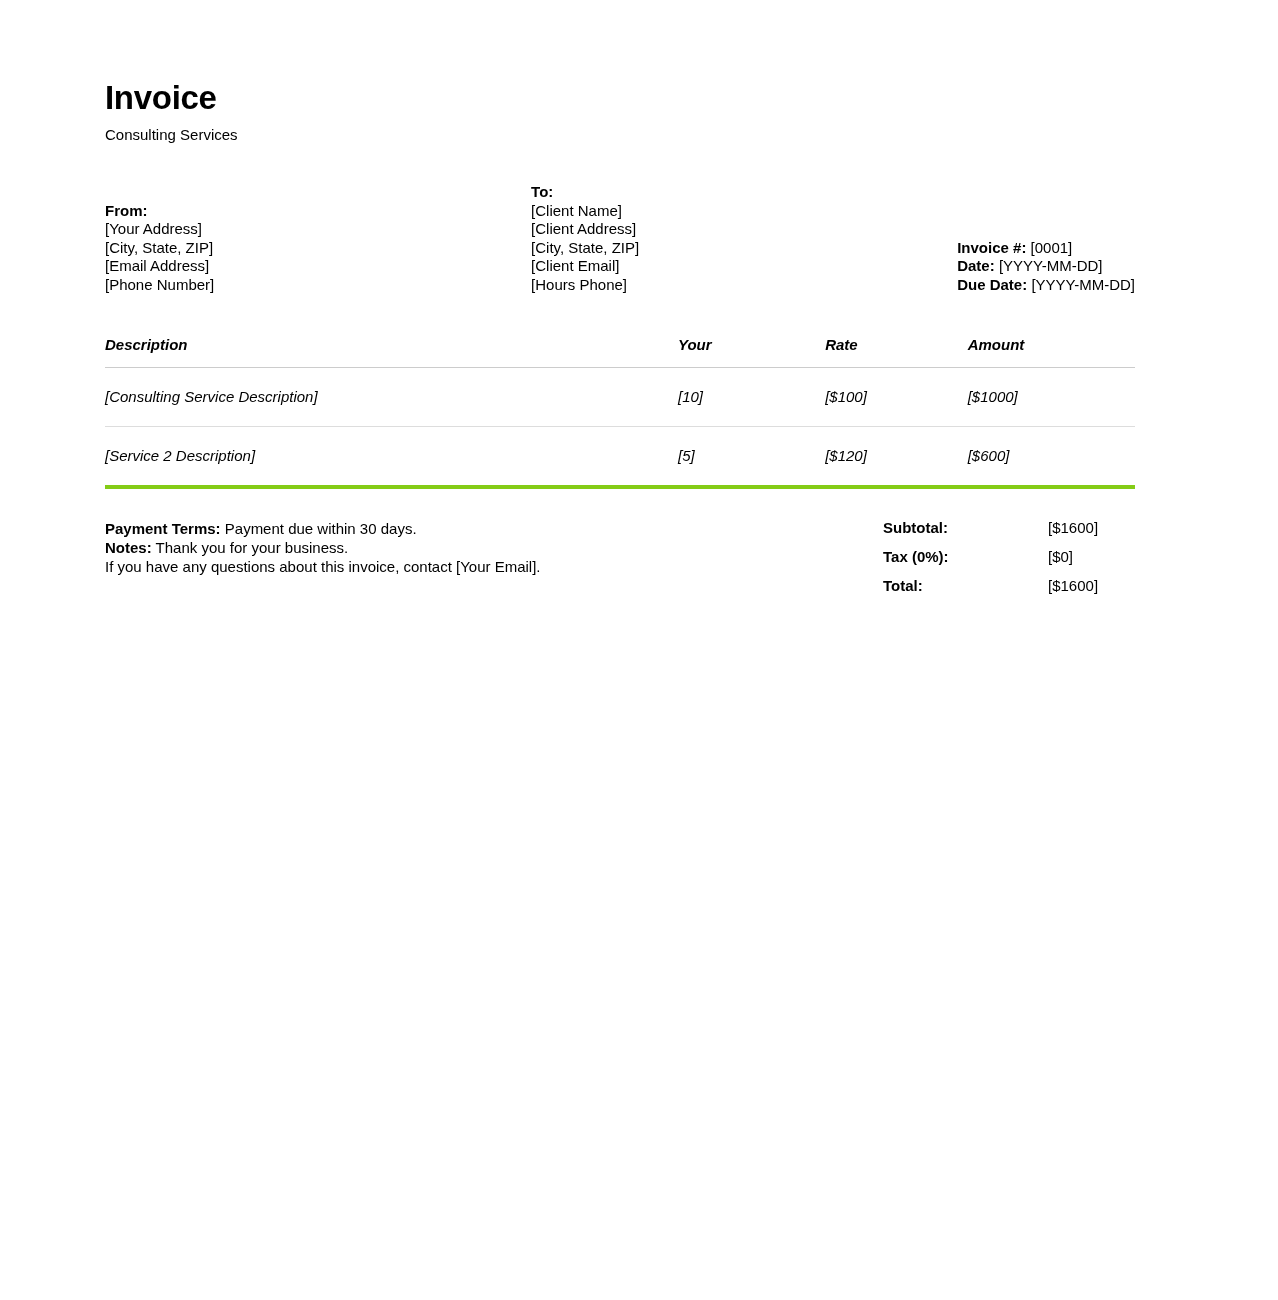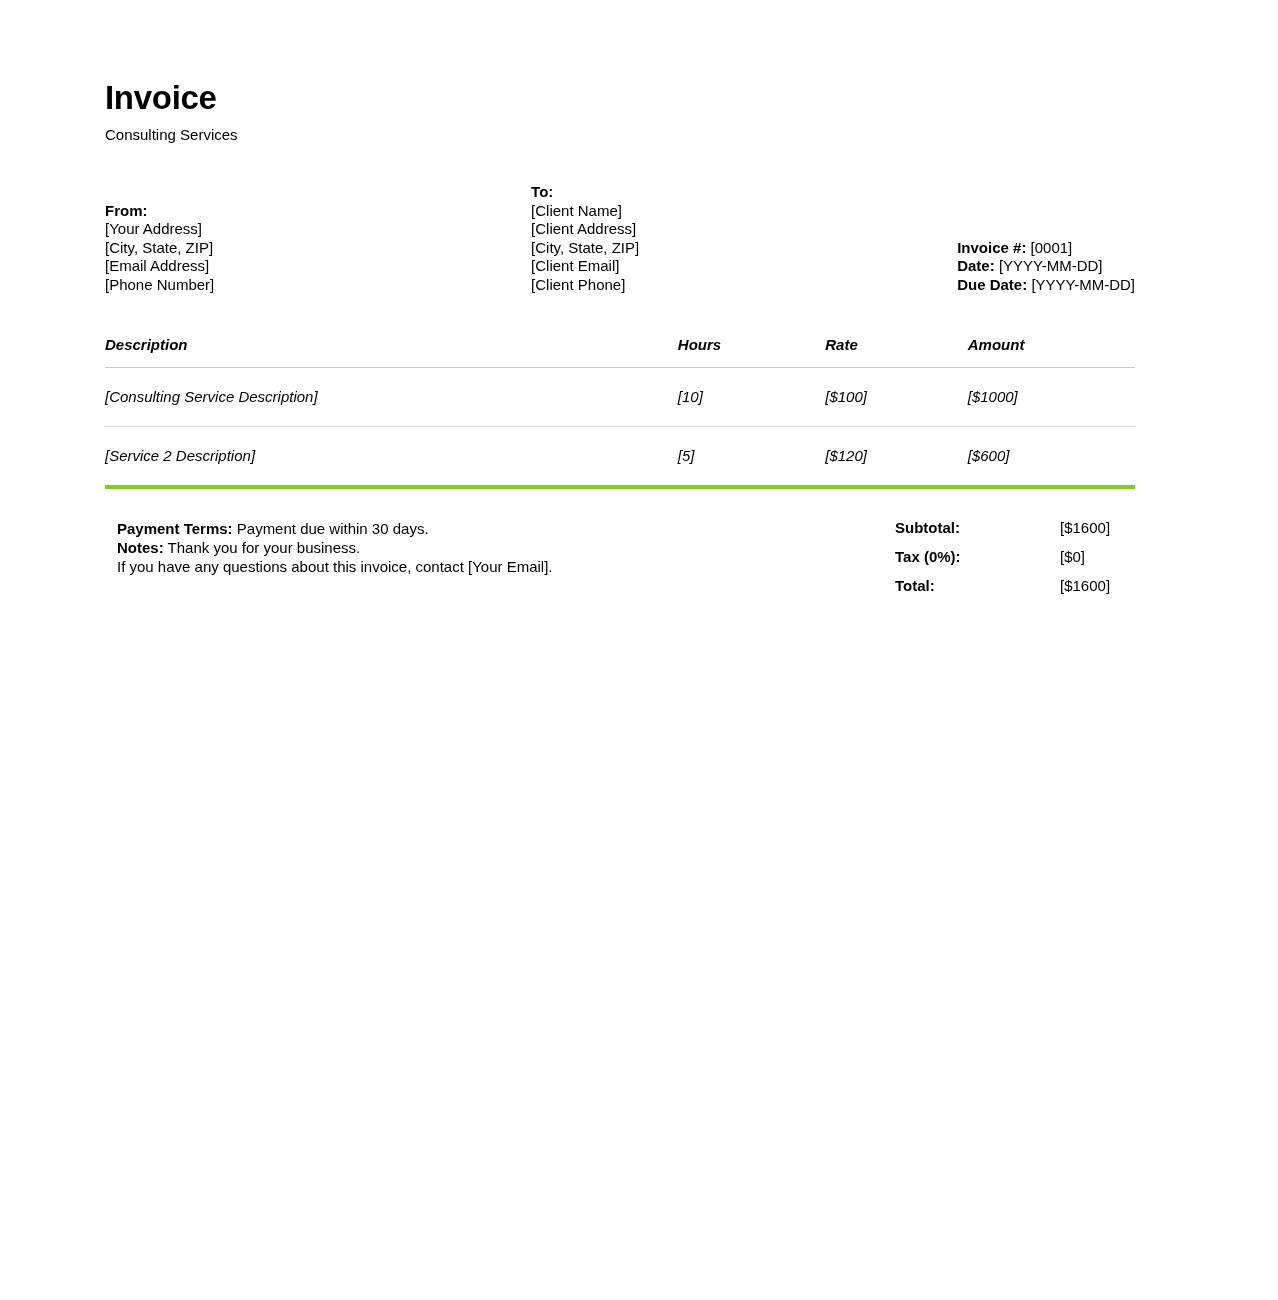--- a/index.html
+++ b/index.html
@@ -84,21 +84,20 @@
   .col-desc { width: 585px; }
   .col-hours { width: 150px; }
   .col-rate { width: 145px; }
   .col-amount { width: 170px; }
 
   
   .footer-row {
     display: flex;
     align-items: flex-start;
     margin-top: 30px;
-    margin-left: 12px;
   }
   .terms {
     width: 760px;
     font-size: 15px;
     line-height: 19px;
   }
   .terms .b { font-weight: bold; }
   .terms p { margin: 0; }
 
   .totals {
@@ -139,21 +138,21 @@
       <span class="line">[Email Address]</span>
       <span class="line">[Phone Number]</span>
     </div>
 
     <div class="party to">
       <span class="label">To:</span>
       <span class="line">[Client Name]</span>
       <span class="line">[Client Address]</span>
       <span class="line">[City, State, ZIP]</span>
       <span class="line">[Client Email]</span>
-      <span class="line">[Client Phone]</span>
+      <span class="line">[Hours Phone]</span>
     </div>
 
     <div class="invoice-meta">
       <span class="m-line">
         <span class="m-label">Invoice #:</span>
         <span>[0001]</span>
       </span>
       <span class="m-line">
         <span class="m-label">Date:</span>
         <span>[YYYY-MM-DD]</span>
@@ -163,21 +162,21 @@
         <span>[YYYY-MM-DD]</span>
       </span>
     </div>
 
   </div>
 
   <table class="items">
     <thead>
       <tr>
         <th class="col-desc">Description</th>
-        <th class="col-hours">Hours</th>
+        <th class="col-hours">Your</th>
         <th class="col-rate">Rate</th>
         <th class="col-amount">Amount</th>
       </tr>
     </thead>
     <tbody>
       <tr>
         <td class="col-desc">[Consulting Service Description]</td>
         <td class="col-hours">[10]</td>
         <td class="col-rate">[$100]</td>
         <td class="col-amount">[$1000]</td>

